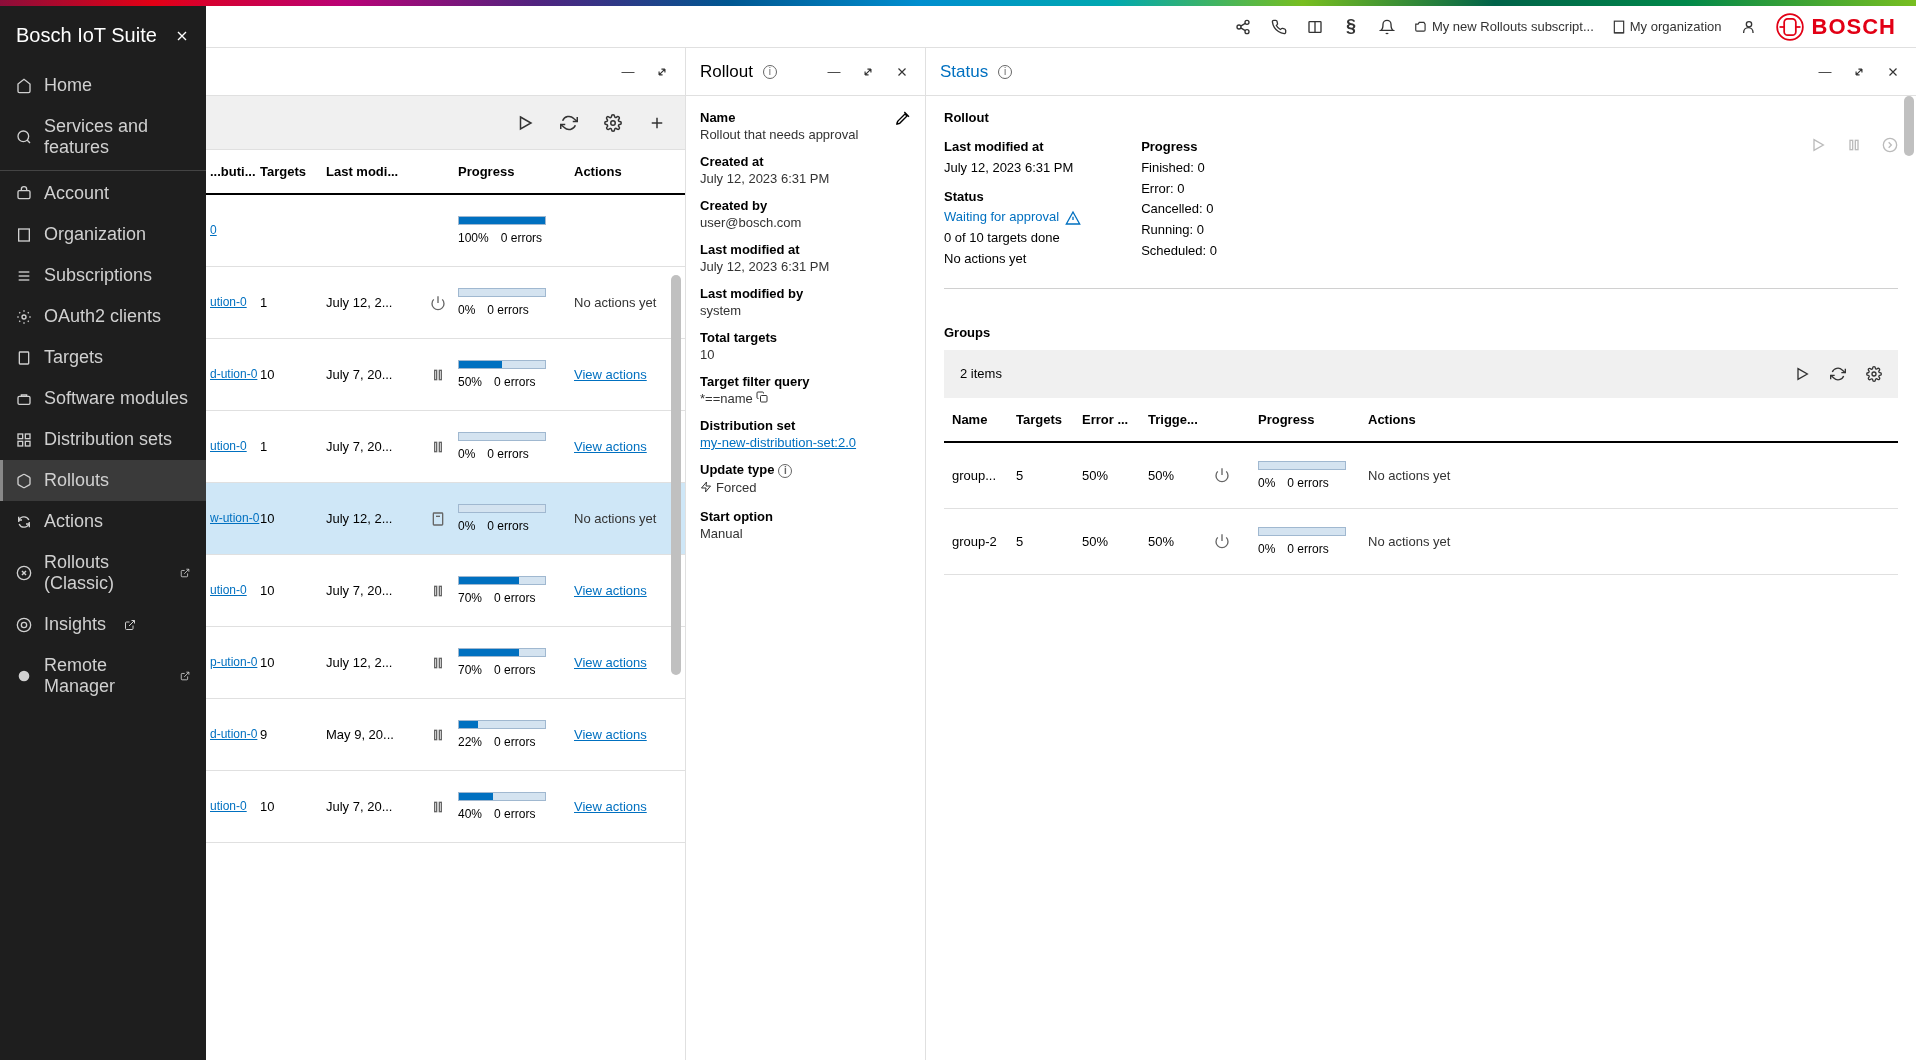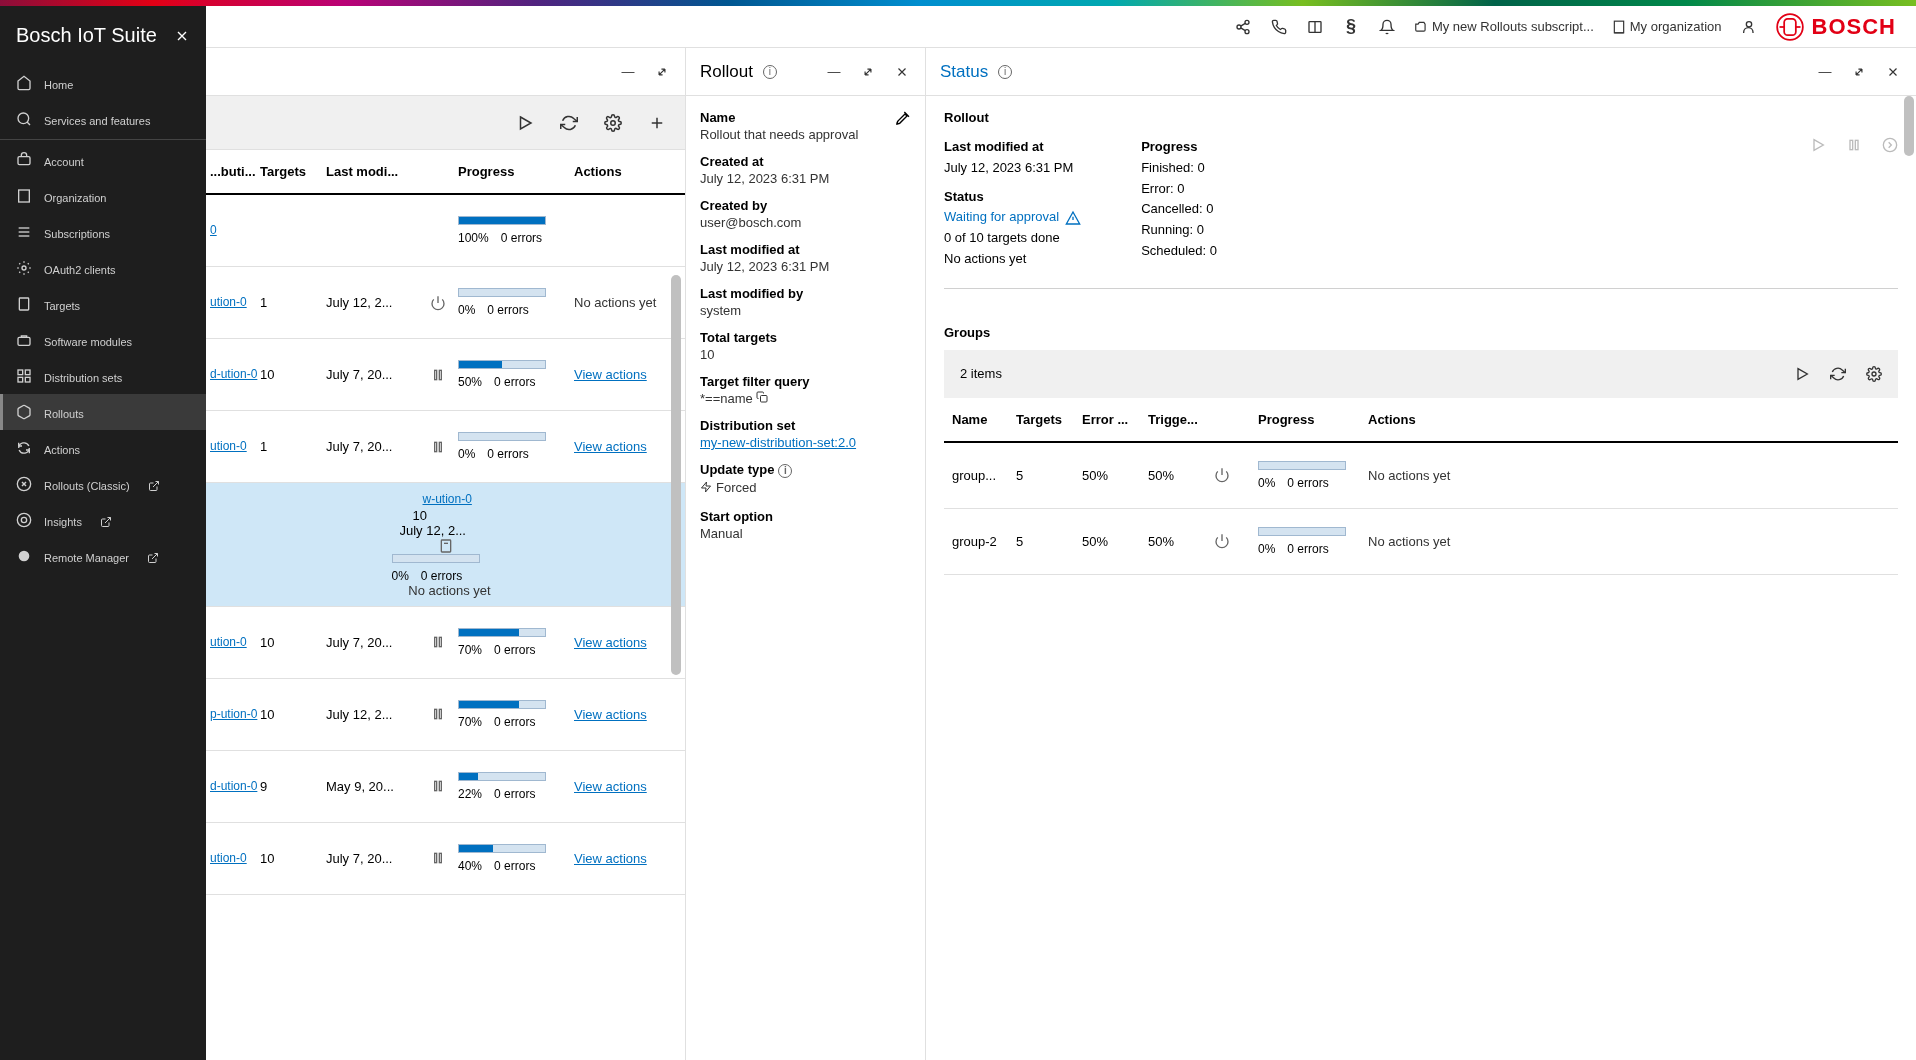--- a/index.html
+++ b/index.html
@@ -12,21 +12,21 @@
 .header { height: 42px; display: flex; align-items: center; justify-content: flex-end; padding: 0 20px; gap: 18px; border-bottom: 1px solid #e0e0e0; }
 .header .hicon { width: 18px; height: 18px; display: inline-flex; align-items: center; justify-content: center; color: #333; cursor: pointer; }
 .header .htxt { font-size: 13px; color: #333; display: inline-flex; align-items: center; gap: 4px; cursor: pointer; }
 .header .brand { color: #e20015; font-weight: bold; font-size: 22px; letter-spacing: 1px; display: flex; align-items: center; gap: 8px; }
 .header .brand svg { color: #e20015; }
 
 
 .sidebar { position: absolute; top: 6px; left: 0; width: 206px; height: calc(1060px - 6px); background: #1e1e1e; color: #e0e0e0; z-index: 10; }
 .sidebar-header { padding: 18px 16px; display: flex; justify-content: space-between; align-items: center; color: #fff; font-size: 20px; }
 .sidebar-header .close { cursor: pointer; }
-.side-item { display: flex; align-items: flex-end; gap: 12px; padding: 10px 16px; color: #d0d0d0; cursor: pointer; font-size: 11px; }
+.side-item { display: flex; align-items: center; gap: 12px; padding: 10px 16px; color: #d0d0d0; cursor: pointer; font-size: 18px; }
 .side-item.active { background: #3a3a3a; border-left: 3px solid #888; padding-left: 13px; }
 .side-item .sicon { width: 16px; height: 16px; display: inline-flex; align-items: center; justify-content: center; }
 .side-sep { border-top: 1px solid #444; margin: 2px 0; }
 .ext-icon { margin-left: 6px; }
 
 
 .main { position: absolute; top: 48px; left: 206px; right: 0; bottom: 0; display: flex; }
 .panel { display: flex; flex-direction: column; border-right: 1px solid #e0e0e0; position: relative; }
 .panel-header { height: 48px; display: flex; align-items: center; justify-content: space-between; padding: 0 14px; border-bottom: 1px solid #e0e0e0; }
 .panel-title { font-size: 17px; font-weight: normal; color: #0070c0; display: flex; align-items: center; gap: 6px; }
@@ -42,21 +42,21 @@
 .table-head { display: flex; padding: 14px 0; border-bottom: 2px solid #000; font-weight: bold; font-size: 13px; }
 .col-dist { width: 54px; padding-left: 4px; }
 .col-targets { width: 66px; }
 .col-mod { width: 92px; }
 .col-status { width: 40px; text-align: center; }
 .col-progress { width: 108px; }
 .col-actions { flex: 1; padding-left: 8px; }
 
 .table-body { overflow-y: auto; flex: 1; position: relative; }
 .row { display: flex; align-items: center; min-height: 72px; border-bottom: 1px solid #e0e0e0; padding: 8px 0; }
-.row.selected { background: #cfe7f7; flex-direction: column; }
+.row.selected { background: #cfe7f7; }
 .dist-cell { width: 54px; padding-left: 4px; }
 .dist-link { color: #0070c0; text-decoration: underline; font-size: 12px; line-height: 1.4; word-break: break-all; }
 .targets-cell { width: 66px; }
 .mod-cell { width: 92px; white-space: nowrap; overflow: hidden; text-overflow: ellipsis; }
 .status-cell { width: 40px; text-align: center; display: flex; justify-content: center; }
 .progress-cell { width: 108px; }
 .progress-bar { width: 88px; height: 9px; background: #d4e3f0; border: 1px solid #a0b8d0; position: relative; margin-bottom: 6px; }
 .progress-fill { position: absolute; left: 0; top: 0; bottom: 0; background: #0070c0; }
 .progress-txt { font-size: 12px; display: flex; gap: 12px; }
 .actions-cell { flex: 1; padding-left: 8px; }

